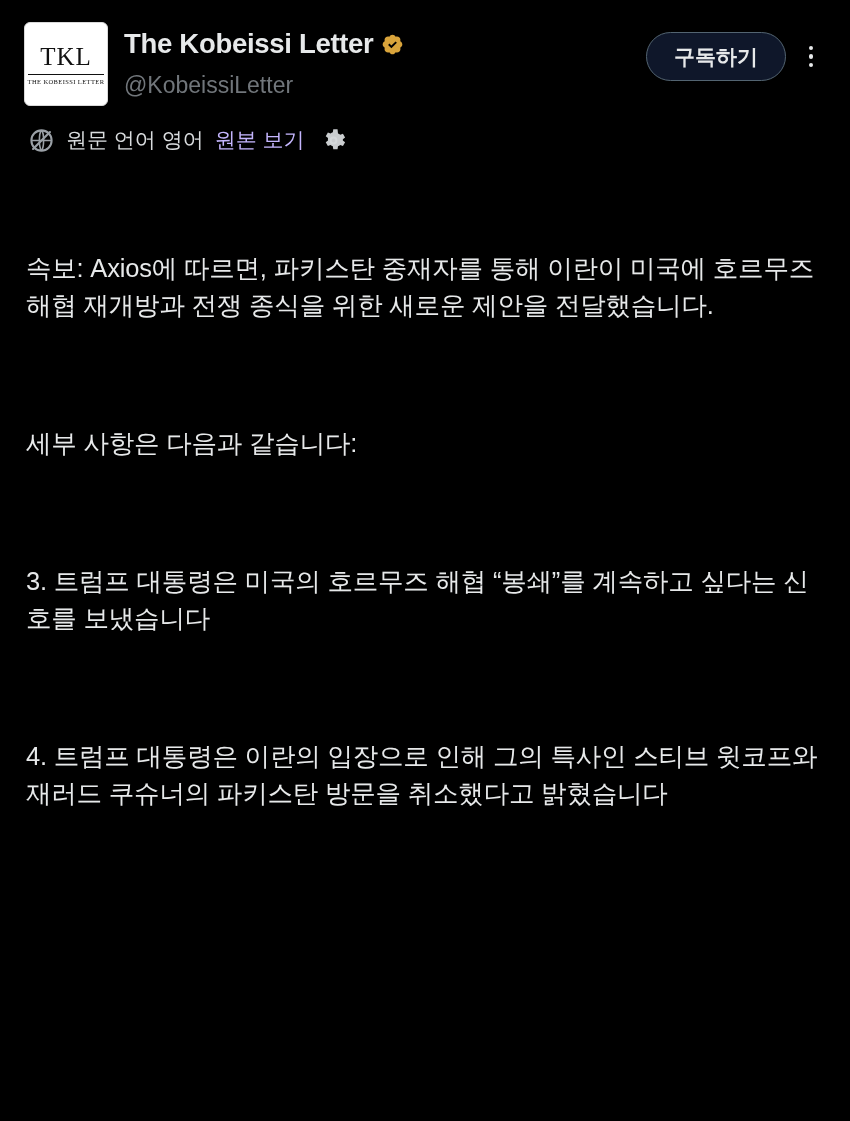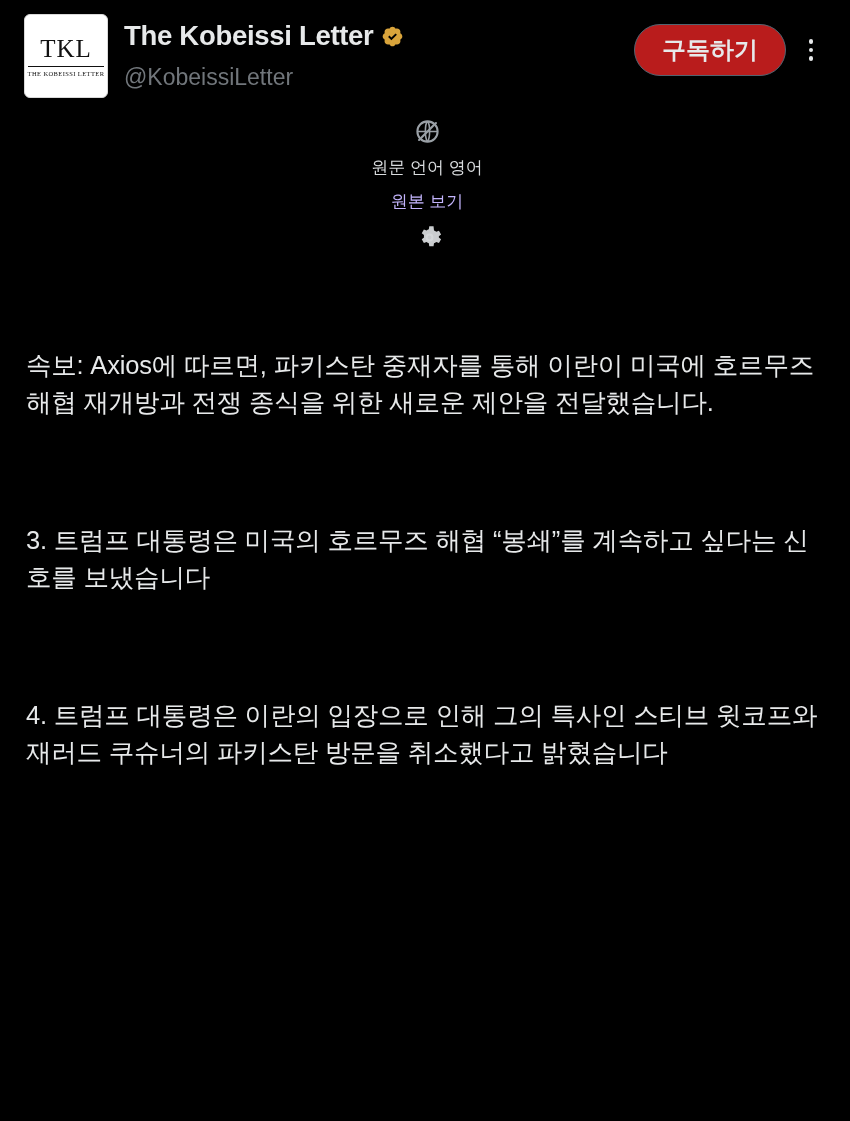--- a/index.html
+++ b/index.html
@@ -12,21 +12,21 @@
     width: 850px;
     height: 1121px;
     font-family: "Liberation Sans", sans-serif;
     color: #e7e9ea;
     overflow: hidden;
   }
 
   .tweet {
     width: 850px;
     height: 1121px;
-    padding: 14px 24px 0 24px;
+    padding: 22px 24px 0 24px;
     display: flex;
     flex-direction: column;
   }
 
   
   .header {
     display: flex;
     align-items: flex-start;
     gap: 16px;
     margin-bottom: 14px;
@@ -90,23 +90,23 @@
   }
   .header-actions {
     display: flex;
     align-items: center;
     gap: 10px;
     padding-top: 10px;
     flex: 0 0 auto;
   }
   .subscribe-btn {
     border: 1px solid #536471;
-    background: #b91c1c;
-    color: #e7e9ea;
-    font-size: 24px;
+    background: #0f172a;
+    color: #e7e9ea;
+    font-size: 21px;
     font-weight: bold;
     font-family: "Liberation Sans", sans-serif;
     border-radius: 999px;
     padding: 13px 27px;
     cursor: pointer;
     line-height: 1;
   }
   .more-btn {
     width: 30px;
     height: 36px;
@@ -126,23 +126,22 @@
     border-radius: 50%;
     background: #e7e9ea;
   }
 
   
   .translate-bar {
     display: flex;
     align-items: center;
     gap: 11px;
     margin: 6px 0 22px 4px;
-    font-size: 17px;
+    font-size: 21px;
     color: #d5d8da;
-    flex-direction: column;
   }
   .translate-bar .globe-off {
     width: 27px;
     height: 27px;
     flex: 0 0 auto;
   }
   .translate-bar .src-label { color: #d9dcde; white-space: nowrap; }
   .translate-bar .orig-link {
     color: #c4b5fd;
     white-space: nowrap;
@@ -212,18 +211,19 @@
     <span class="src-label">원문 언어 영어</span>
     <span class="orig-link">원본 보기</span>
     <svg class="gear" viewBox="0 0 24 24">
       <path fill="#d5d8da" d="M12 8.5a3.5 3.5 0 1 0 0 7 3.5 3.5 0 0 0 0-7zm0 5.2a1.7 1.7 0 1 1 0-3.4 1.7 1.7 0 0 1 0 3.4z"></path>
       <path fill="#d5d8da" d="M20.3 13.2c.05-.4.07-.8.07-1.2s-.02-.8-.07-1.2l2-1.5-1.9-3.3-2.4.9c-.6-.5-1.3-.9-2-1.2L15.6 2h-3.8l-.4 2.6c-.7.3-1.4.7-2 1.2l-2.4-.9-1.9 3.3 2 1.5c-.05.4-.07.8-.07 1.2s.02.8.07 1.2l-2 1.5 1.9 3.3 2.4-.9c.6.5 1.3.9 2 1.2l.4 2.6h3.8l.4-2.6c.7-.3 1.4-.7 2-1.2l2.4.9 1.9-3.3-2-1.5z" opacity="0.95"></path>
     </svg>
   </div>
 
   <div class="body-text">
     <p class="para">속보: Axios에 따르면, 파키스탄 중재자를 통해 이란이 미국에 호르무즈 해협 재개방과 전쟁 종식을 위한 새로운 제안을 전달했습니다.</p>
+    <p class="para">세부 사항은 다음과 같습니다:</p>
     <p class="para">3. 트럼프 대통령은 미국의 호르무즈 해협 “봉쇄”를 계속하고 싶다는 신호를 보냈습니다</p>
     <p class="para">4. 트럼프 대통령은 이란의 입장으로 인해 그의 특사인 스티브 윗코프와 재러드 쿠슈너의 파키스탄 방문을 취소했다고 밝혔습니다</p>
     
   </div>
 
 </div>
 
 </body></html>

